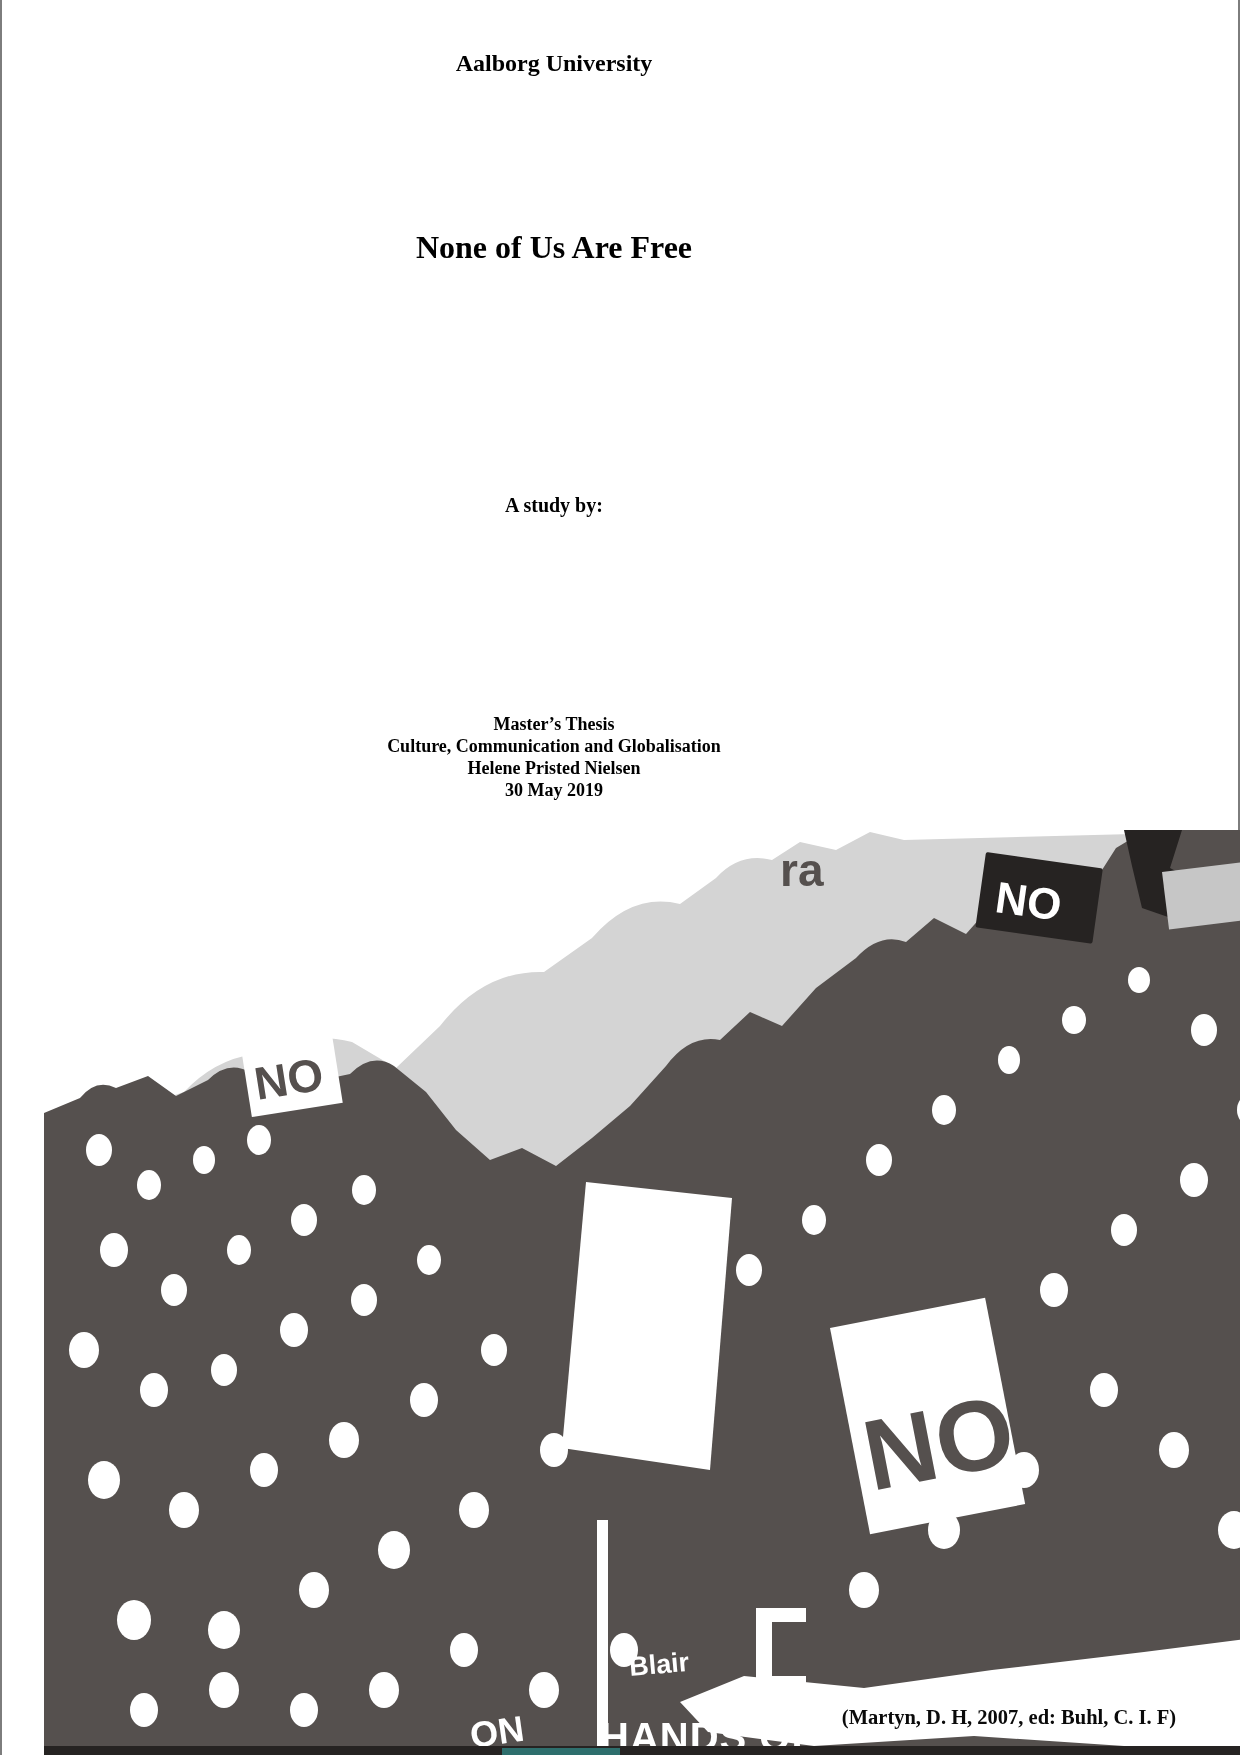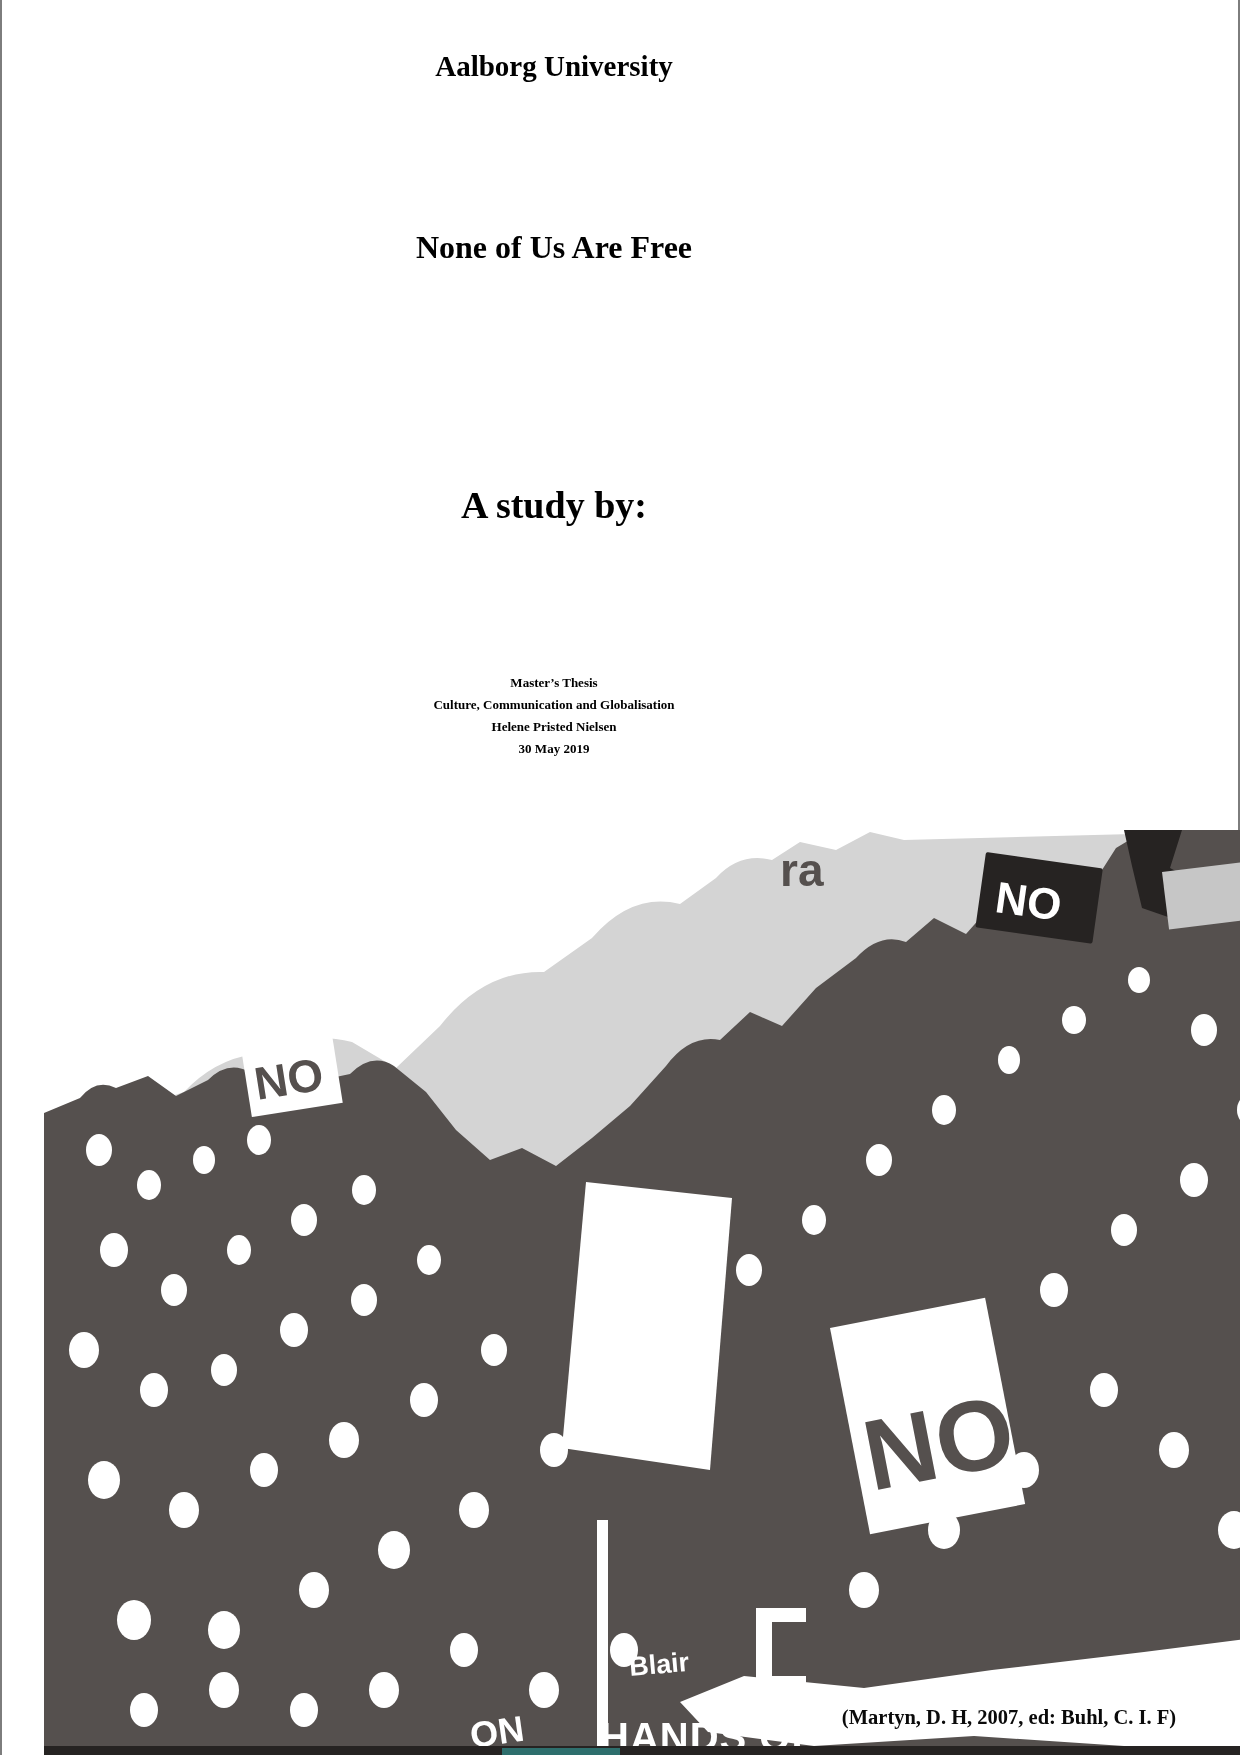--- a/index.html
+++ b/index.html
@@ -4,24 +4,24 @@
 <style>
   html,body{margin:0;padding:0;background:#ffffff;}
   .page{
     position:relative;width:1240px;height:1755px;background:#ffffff;
     overflow:hidden;font-family:"Liberation Serif","DejaVu Serif",serif;color:#000;
   }
   .edge{position:absolute;top:0;bottom:0;width:2px;background:#7d7d7d;}
   .edge.left{left:0;}
   .edge.right{right:0;}
   .txt{position:absolute;left:0;width:1108px;text-align:center;font-weight:bold;}
-  .university{top:50px;font-size:29px;}
+  .university{top:50px;font-size:24px;}
   .title{top:216px;font-size:32px;line-height:62px;}
-  .study{top:486px;font-size:38px;line-height:39px;}
-  .thesis-info{top:672px;font-size:13px;line-height:22px;}
+  .study{top:486px;font-size:20px;line-height:39px;}
+  .thesis-info{top:713px;font-size:18px;line-height:22px;}
   .illustration{position:absolute;left:0;top:830px;width:1240px;height:925px;padding-left:44px;}
   .illustration svg{display:block;width:100%;height:100%;}
   .sign-txt{font-family:"Liberation Sans","DejaVu Sans",sans-serif;font-weight:bold;}
   .caption-txt{font-family:"Liberation Serif","DejaVu Serif",serif;font-weight:bold;}
 </style>
 </head>
 <body>
 
 <div class="page">
 

